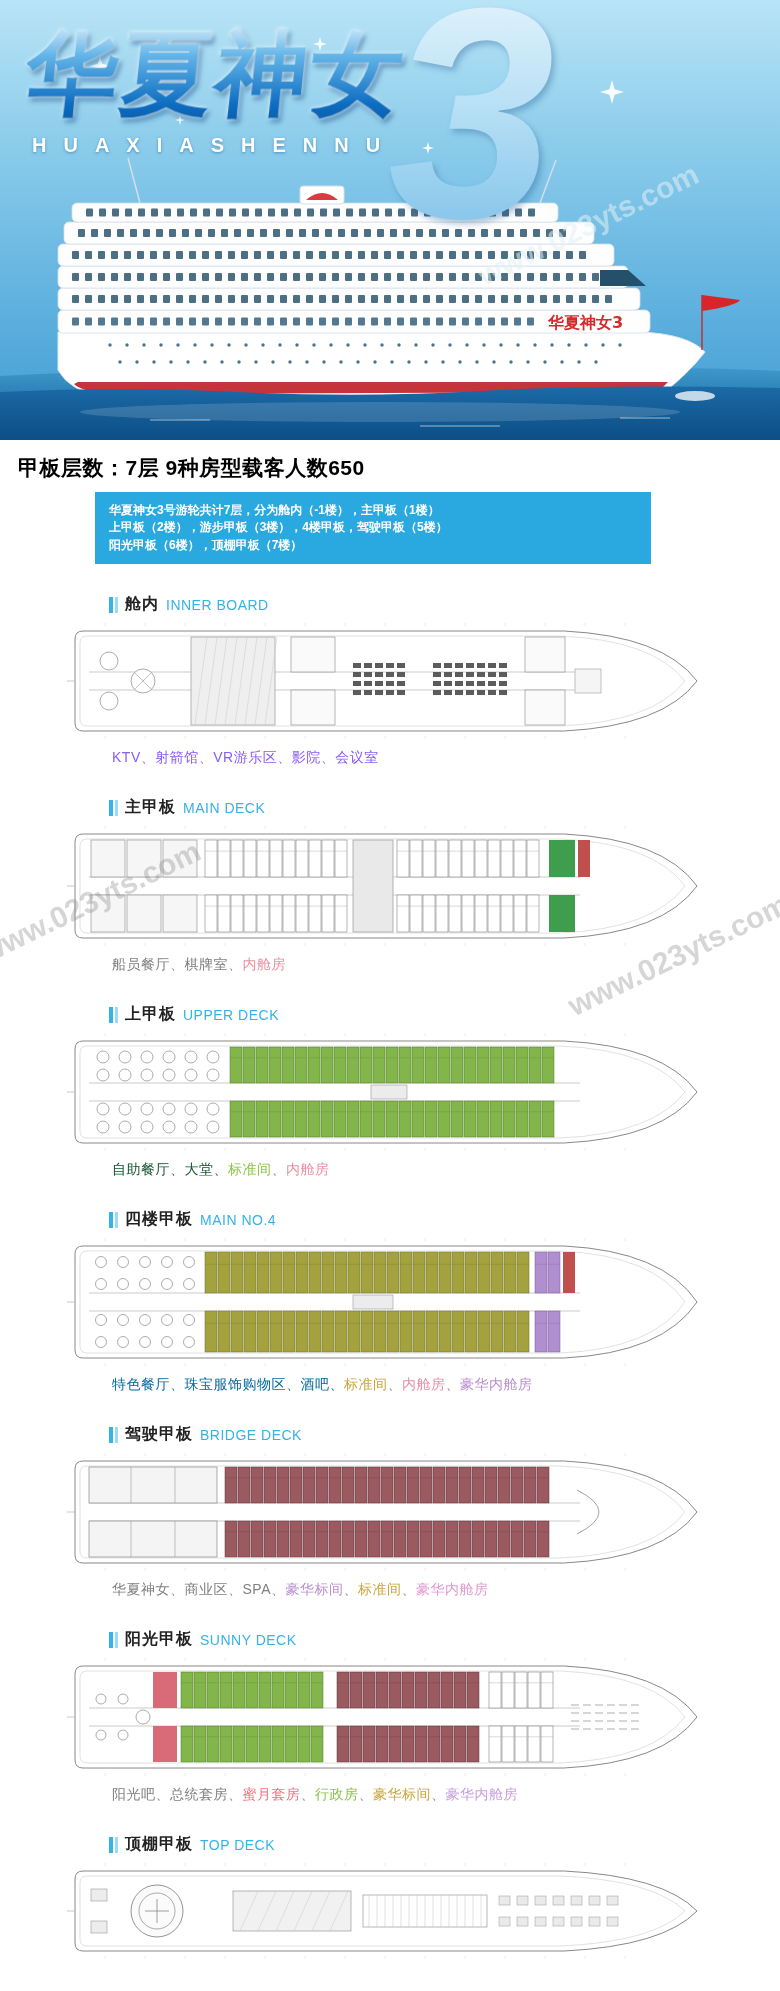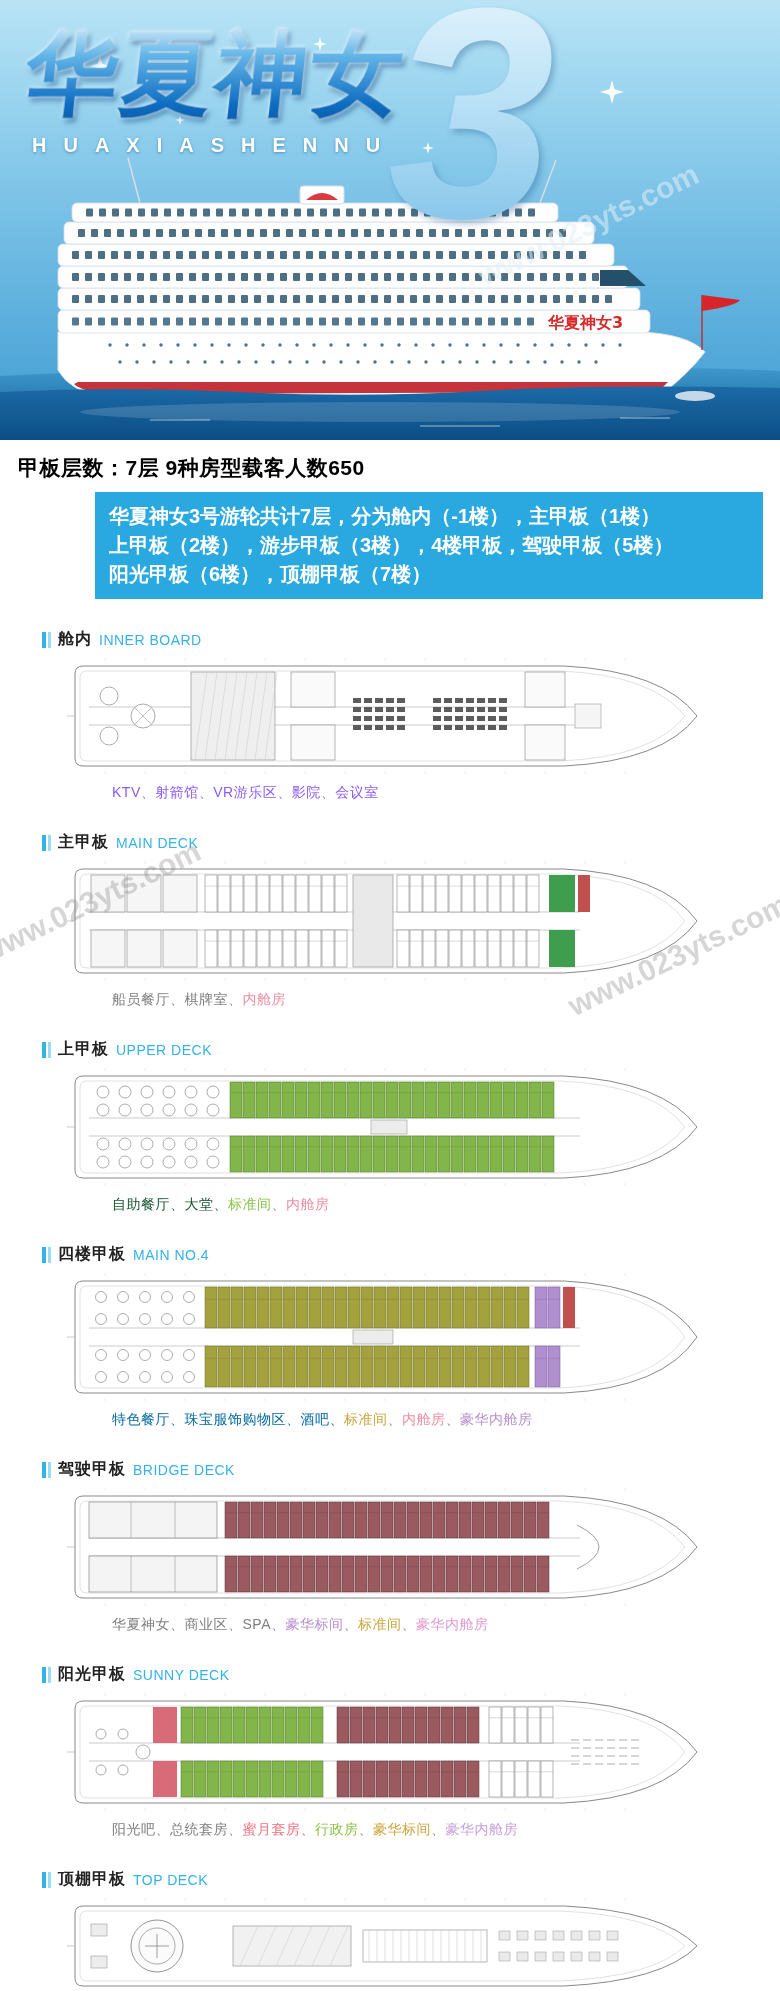--- a/index.html
+++ b/index.html
@@ -27,26 +27,26 @@
     transform:rotate(-26deg);white-space:nowrap;pointer-events:none;z-index:6}
   .wm1{left:468px;top:208px;color:rgba(225,238,246,.55)}
   .wm2{left:-30px;top:885px}
   .wm3{left:558px;top:938px}
 
   
   .specs{margin:14px 0 0 18px}
   .spec-line{font-size:21px;font-weight:bold;color:#000;margin-bottom:9px;letter-spacing:.5px}
 
   
-  .intro{margin:10px 0 0 95px;width:668px;background:var(--intro-bg,#2aa9e0);color:#fff;font-weight:bold;
-    font-size:20px;line-height:1.45;padding:10px 14px;white-space:pre-line;box-sizing:border-box}
+  .intro{margin:10px 0 0 95px;width:556px;background:var(--intro-bg,#2aa9e0);color:#fff;font-weight:bold;
+    font-size:12px;line-height:1.45;padding:10px 14px;white-space:pre-line;box-sizing:border-box}
 
   
   .deck{margin-top:30px}
-  .deck-header{margin-left:42px;display:flex;align-items:center;gap:7px}
+  .deck-header{margin-left:109px;display:flex;align-items:center;gap:7px}
   .bars{display:inline-flex;align-items:flex-end;gap:2px;height:16px}
   .bars i{display:block;width:4px;height:16px;background:var(--accent,#35b2e6)}
   .bars i:last-child{width:3px;height:16px;background:#9adcf5}
   .deck-cn{font-size:16px;font-weight:bold;color:#222;letter-spacing:1px}
   .deck-en{font-size:14px;font-weight:normal;color:var(--accent,#3bb7ea);letter-spacing:.5px}
   .plan-wrap{margin:8px 0 0 65px}
   .caption{margin:6px 0 0 112px;font-size:14px;letter-spacing:.5px}
 </style>
 </head>
 <body>

